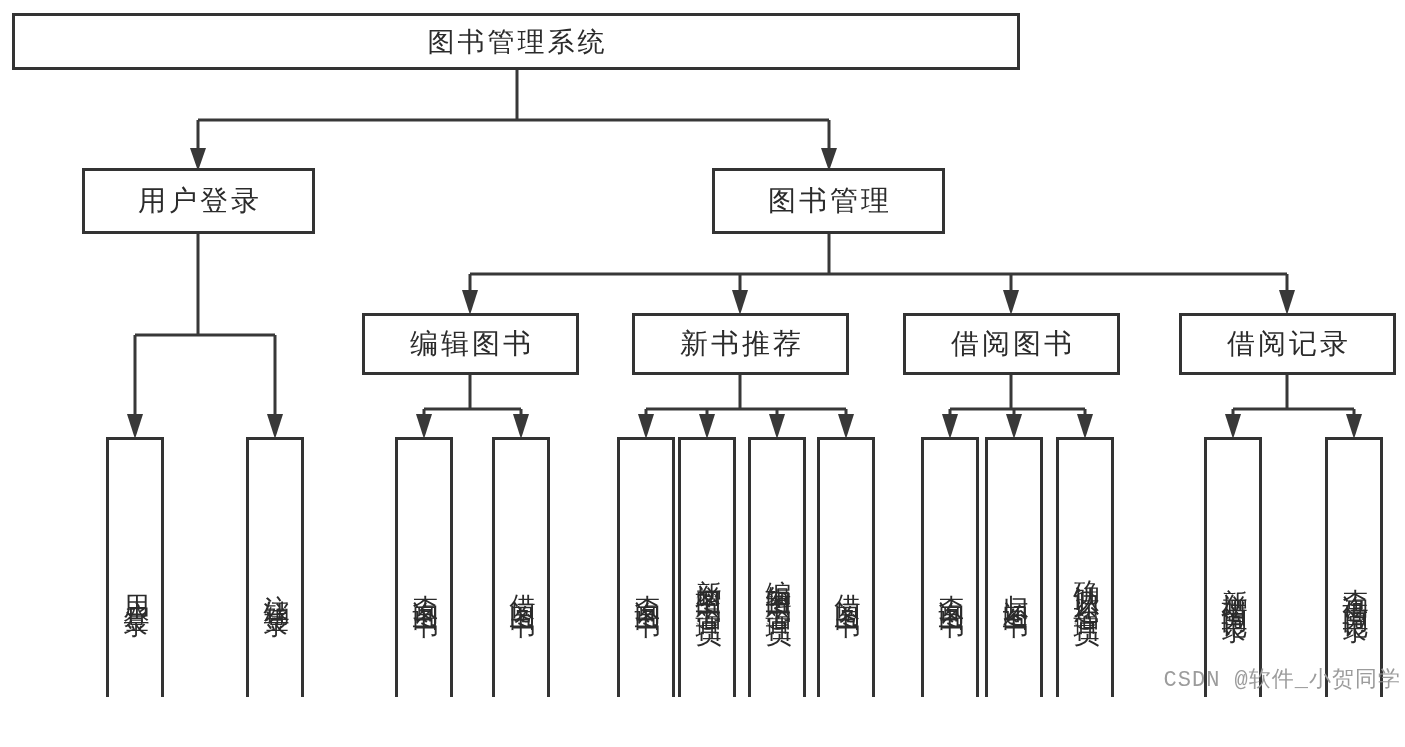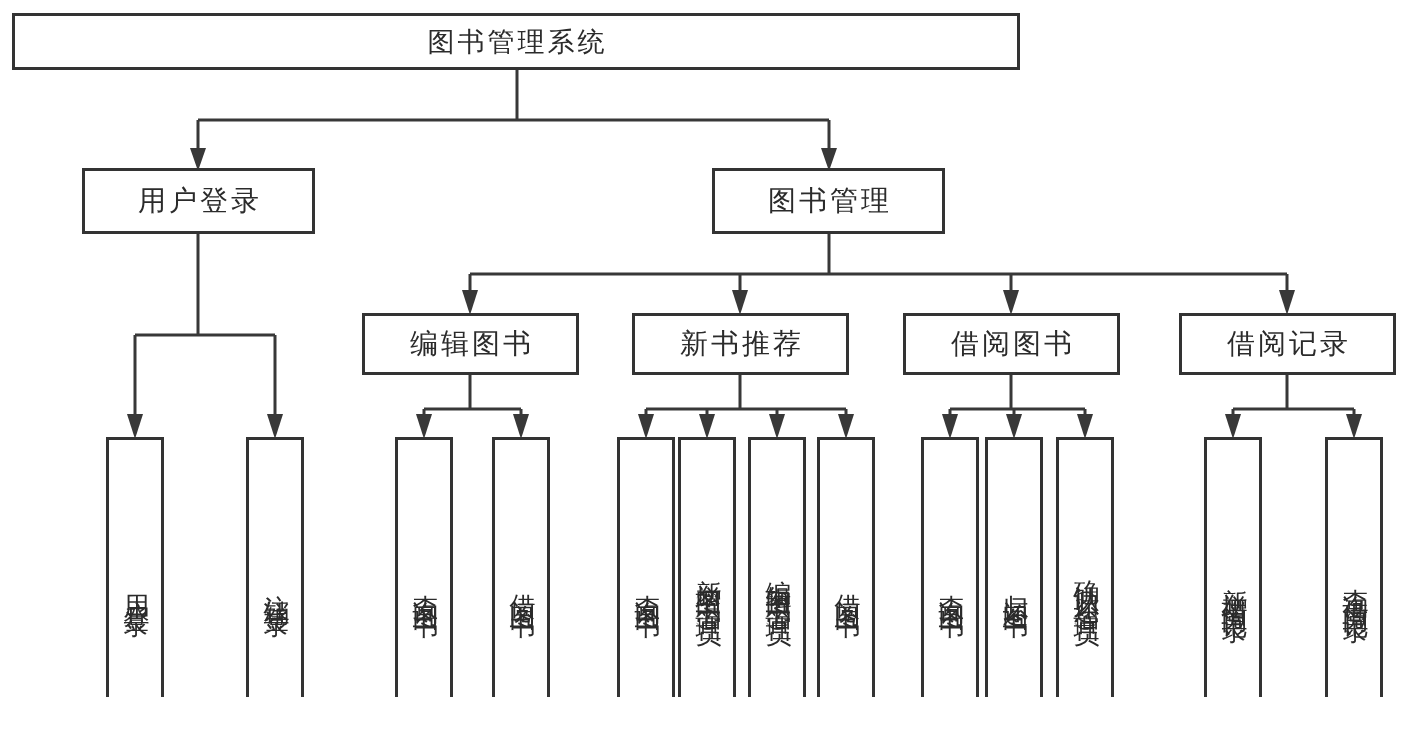--- a/index.html
+++ b/index.html
@@ -189,14 +189,15 @@
     <span class="v-label">确认归还（管理员）</span>
   </div>
 
   <div class="box leaf x-br1">
     <span class="v-label">新增借阅记录</span>
   </div>
   <div class="box leaf x-br2">
     <span class="v-label">查询借阅记录</span>
   </div>
 
+  <div class="watermark">CSDN @软件_小贺同学</div>
 
 </div>
 
 </body></html>

